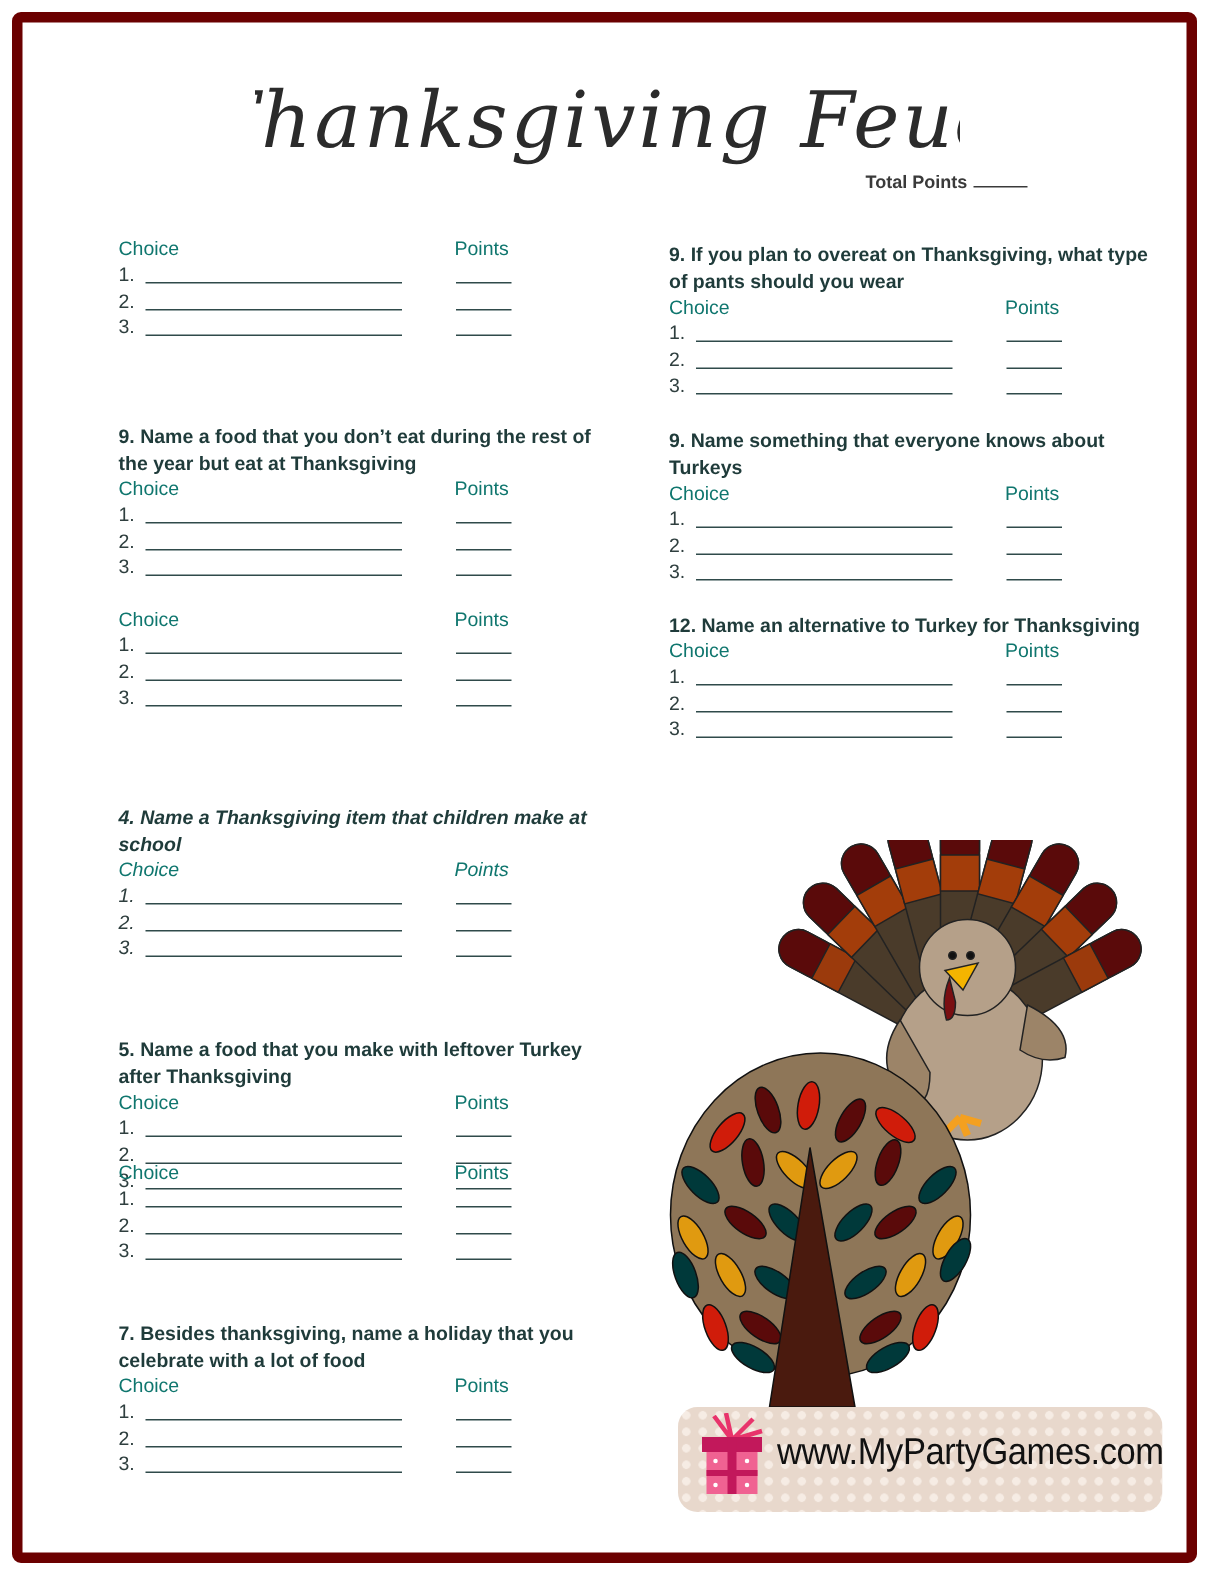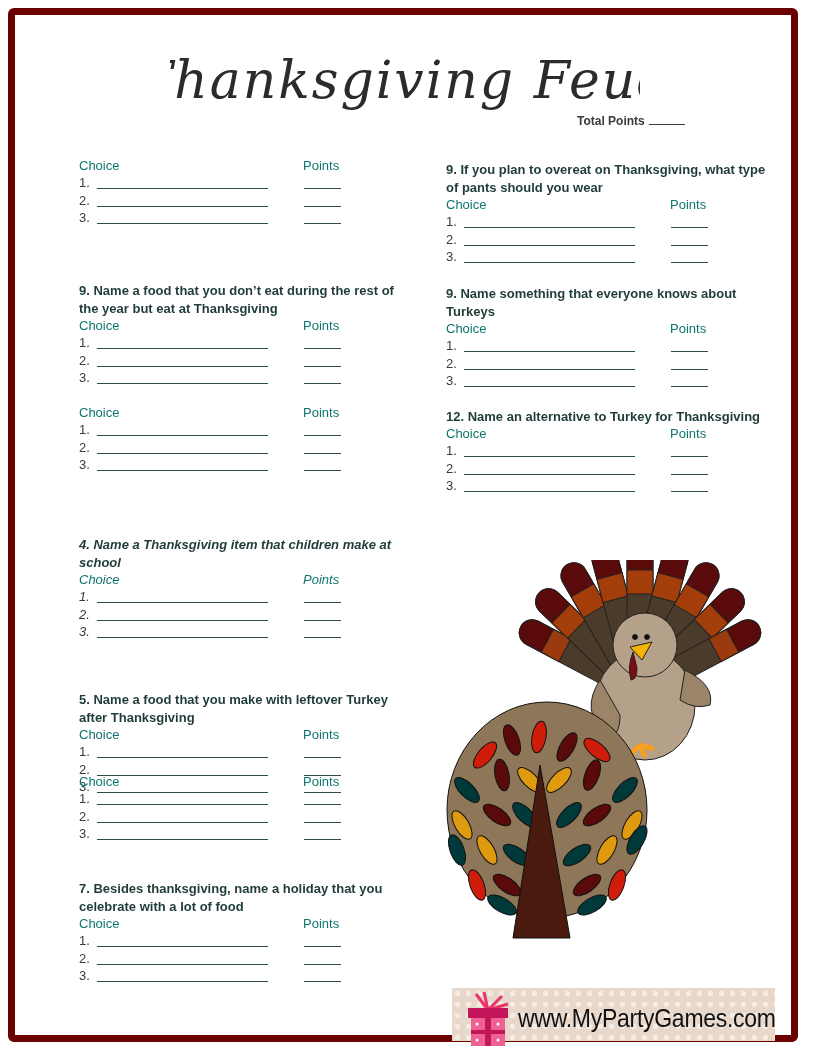--- a/index.html
+++ b/index.html
@@ -12,23 +12,23 @@
   .q { position: absolute; width: 330px; color: #1f3b3a; }
   .q .qtext { font-size: 13px; font-weight: bold; line-height: 18px; }
   .q .hdr { position: relative; height: 17px; font-size: 13px; color: #0f766e; margin-top: 0; }
   .q .hdr .c { position: absolute; left: 0; top: 0; }
   .q .hdr .p { position: absolute; left: 224px; top: 0; }
   .q .row { position: relative; height: 17.5px; font-size: 13px; color: #2f3f3f; }
   .q .row .n { position: absolute; left: 0; top: 0; }
   .q .row .line { position: absolute; left: 18px; top: 13px; width: 171px; border-bottom: 1.3px solid #2f4a4a; }
   .q .row .pline { position: absolute; left: 225px; top: 13px; width: 37px; border-bottom: 1.3px solid #2f4a4a; }
   .art { position: absolute; left: 430px; top: 560px; width: 360px; height: 390px; }
-  .banner { position: absolute; left: 452px; top: 988px; width: 323px; height: 53px; background-color: #e8d8cc;
+  .banner { position: absolute; left: 452px; top: 938px; width: 323px; height: 70px; background-color: #e8d8cc;
     background-image: radial-gradient(circle, #f6ece4 2.6px, transparent 3px);
-    background-size: 11px 11px; }
+    background-size: 11px 11px; border-radius: 13px; }
   .banner .url { position: absolute; left: 66px; top: 16px; font-size: 25px; color: #111; letter-spacing: -0.3px; font-family: "Liberation Sans", sans-serif; transform: scaleX(0.92); transform-origin: left center; }
   .gift { position: absolute; left: 10px; top: 4px; width: 52px; height: 56px; }
 </style>
 </head>
 <body>
 
 <div class="frame"></div>
 
 <svg class="title" viewBox="0 0 470 80">
   <text x="235" y="58" text-anchor="middle" font-size="52" font-style="italic" fill="#2b2b2b" font-weight="normal" style="font-family:'DejaVu Serif',serif;letter-spacing:2px;">Thanksgiving Feud</text>

